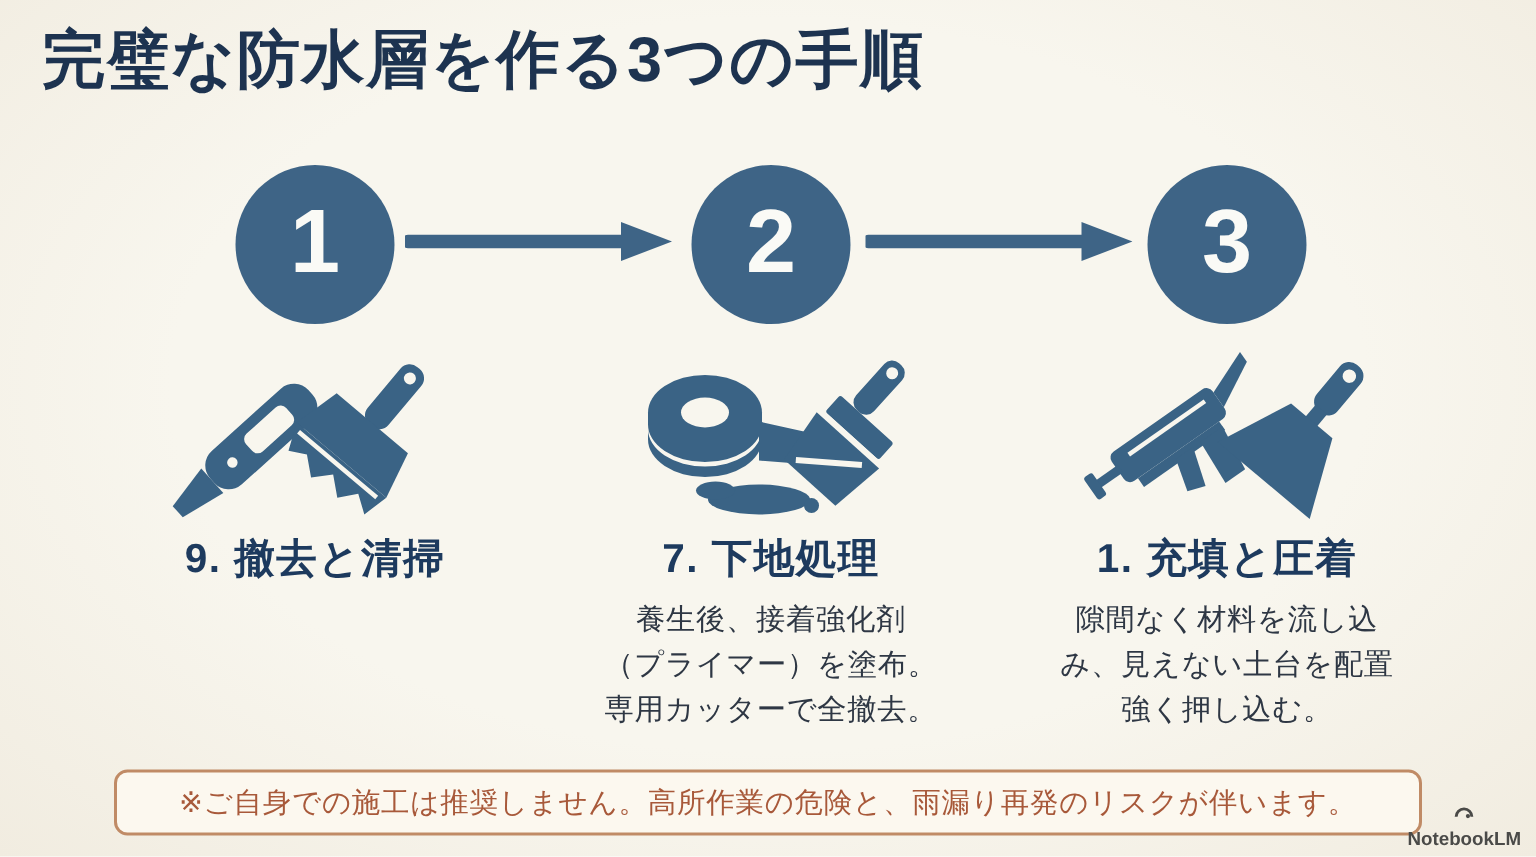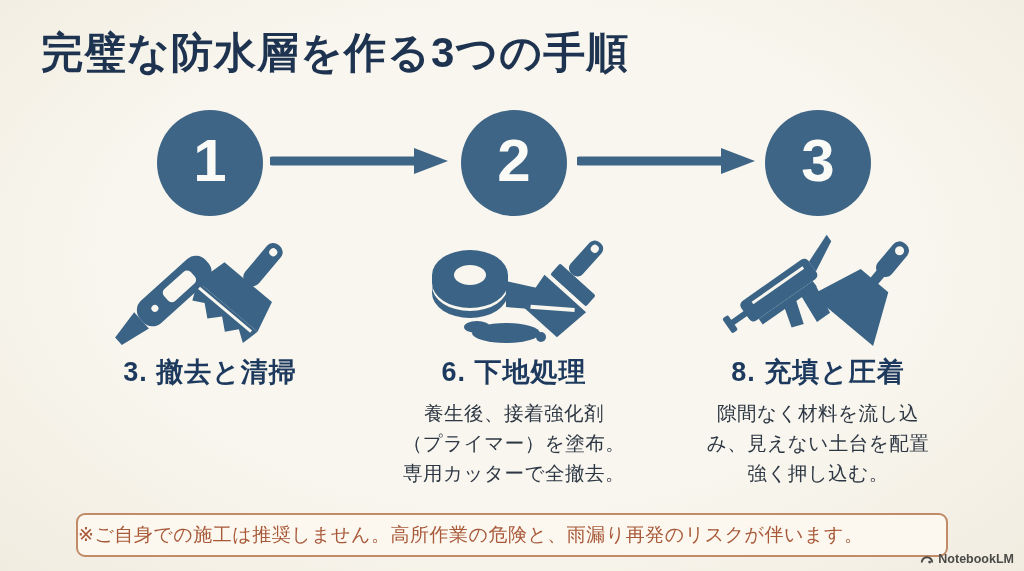--- a/index.html
+++ b/index.html
@@ -2,21 +2,21 @@
 <html lang="ja"><head>
 <meta charset="utf-8">
 <style>
   html,body{margin:0;padding:0;}
   body{font-family:"Liberation Sans","DejaVu Sans",sans-serif;}
   .page{
     position:relative;width:1024px;height:571px;overflow:hidden;
     background:radial-gradient(ellipse at 50% 45%, #f8f6ee 55%, #f1ece0 100%);
   }
   .title{
-    position:absolute;left:28px;top:12px;margin:13px;
+    position:absolute;left:28px;top:12px;margin:0;
     font-size:42px;font-weight:900;letter-spacing:1px;color:#1d3350;
   }
   .steps-row{
     position:absolute;left:62px;top:110px;width:904px;
     display:flex;gap:8px;
   }
   .step-col{
     width:296px;display:flex;flex-direction:column;align-items:center;
   }
   .circle{
@@ -40,29 +40,29 @@
   .step-desc{
     margin:0;font-size:19.5px;line-height:30px;color:#2e3744;
     text-align:center;white-space:pre-line;letter-spacing:0.5px;
   }
   .arrow{position:absolute;top:146px;width:178px;height:30px;}
   .arrow-1{left:270px;}
   .arrow-2{left:577px;}
   .warning-box{
     position:absolute;left:76px;right:76px;top:513px;height:40px;
     border:2.5px solid #c08b66;border-radius:9px;background:#fcf8ef;
-    display:flex;align-items:center;
+    display:flex;align-items:center;justify-content:center;
   }
   .warning-text{
     font-size:19px;color:#a8593a;letter-spacing:0.5px;white-space:nowrap;
   }
   .watermark{
     position:absolute;right:10px;bottom:5px;
     display:flex;align-items:center;gap:4px;
-    font-size:12.5px;font-weight:700;color:#4a4a48;
+    font-size:12.5px;font-weight:700;color:#4a4a48;flex-direction:column;
   }
   .watermark svg{width:14px;height:14px;}
 </style>
 </head>
 <body>
 
 <div class="page">
 
   <h1 class="title">完璧な防水層を作る3つの手順</h1>
 
@@ -93,21 +93,21 @@
 
           <g transform="rotate(40 135 55)">
             <rect class="ink" x="126" y="2" width="18" height="50" rx="8"></rect>
             <circle class="cut" cx="135" cy="11" r="4"></circle>
             <polygon class="ink" points="104,50 166,50 174,82 96,82"></polygon>
             <path class="ink" d="M96,82 L174,82 L170,100 L158,92 L149,103 L137,93 L127,104 L115,94 L104,100 Z"></path>
             <line class="cut" x1="101" y1="86" x2="169" y2="86" stroke="#f8f6ee" stroke-width="3"></line>
           </g>
         </svg>
       </div>
-      <h2 class="step-title">3. 撤去と清掃</h2>
+      <h2 class="step-title">9. 撤去と清掃</h2>
     </div>
 
     <div class="step-col">
       <div class="circle">
         <span class="num">2</span>
       </div>
       <div class="icon-box">
         <svg viewBox="0 0 200 120">
 
           <path class="ink" d="M18,44 a38,25 0 1 1 76,0 l0,18 a38,25 0 0 1 -76,0 z"></path>
@@ -122,21 +122,21 @@
             <rect class="cut" x="134" y="55" width="48" height="3"></rect>
             <polygon class="ink" points="130,59 186,59 181,97 135,97"></polygon>
             <line class="cut" x1="141" y1="92" x2="176" y2="65" stroke="#f8f6ee" stroke-width="4"></line>
           </g>
 
           <ellipse class="ink" cx="92" cy="102" rx="34" ry="10"></ellipse>
           <ellipse class="ink" cx="63" cy="96" rx="13" ry="6"></ellipse>
           <circle class="ink" cx="127" cy="106" r="5"></circle>
         </svg>
       </div>
-      <h2 class="step-title">6. 下地処理</h2>
+      <h2 class="step-title">7. 下地処理</h2>
       <p class="step-desc">養生後、接着強化剤
 （プライマー）を塗布。
 専用カッターで全撤去。</p>
     </div>
 
     <div class="step-col">
       <div class="circle">
         <span class="num">3</span>
       </div>
       <div class="icon-box">
@@ -154,21 +154,21 @@
           </g>
 
           <g transform="rotate(40 152 55)">
             <rect class="ink" x="143" y="0" width="18" height="40" rx="8"></rect>
             <circle class="cut" cx="152" cy="9" r="4.5"></circle>
             <rect class="ink" x="147" y="38" width="10" height="11"></rect>
             <polygon class="ink" points="134,48 170,48 193,99 113,99"></polygon>
           </g>
         </svg>
       </div>
-      <h2 class="step-title">8. 充填と圧着</h2>
+      <h2 class="step-title">1. 充填と圧着</h2>
       <p class="step-desc">隙間なく材料を流し込
 み、見えない土台を配置
 強く押し込む。</p>
     </div>
 
   </div>
 
   <div class="warning-box">
     <span class="warning-text">※ご自身での施工は推奨しません。高所作業の危険と、雨漏り再発のリスクが伴います。</span>
   </div>

